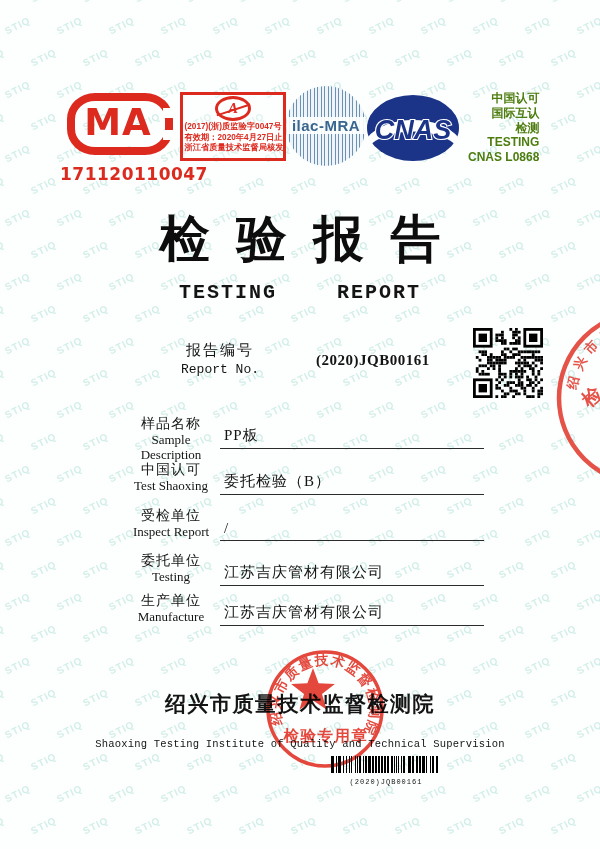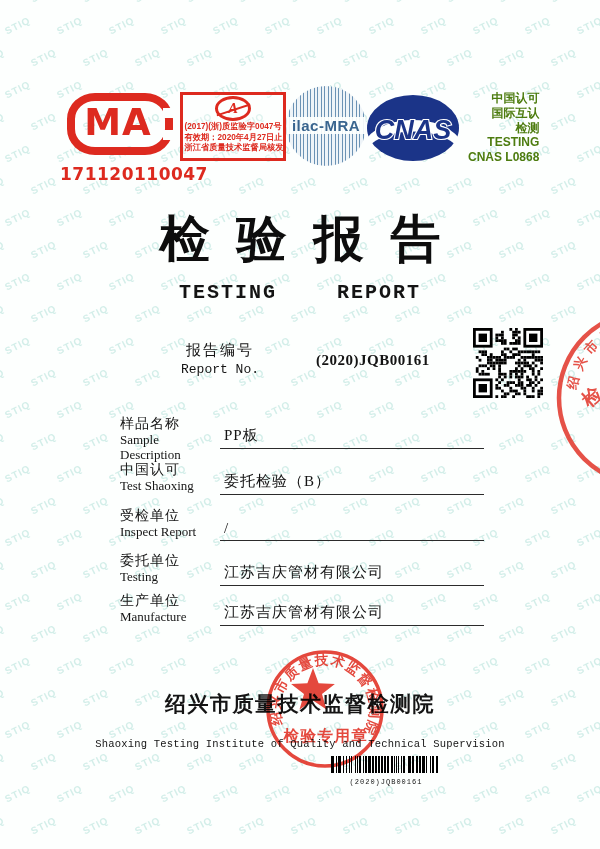--- a/index.html
+++ b/index.html
@@ -56,21 +56,21 @@
 
   
   #report-label{left:168px;top:341px;width:104px;text-align:center;}
   #report-label .zh{font-size:15px;letter-spacing:2px;}
   #report-label .en{font:13px "Liberation Mono",monospace;margin-top:2px;}
   #report-value{left:316px;top:352px;font-size:15px;letter-spacing:.5px;font-weight:bold;}
   #qr{left:473px;top:328px;}
 
   
   .row{position:absolute;left:120px;width:360px;height:34px;}
-  .row .lab{position:absolute;left:0;top:1px;width:102px;}
+  .row .lab{position:absolute;left:0;top:1px;width:102px;text-align:center;}
   .row .lab .zh{font-size:14px;line-height:16px;letter-spacing:1px;}
   .row .lab .en{font-size:13px;line-height:15px;}
   .row .val{position:absolute;left:100px;top:0;width:260px;height:30px;border-bottom:1.5px solid #2b2b2b;
     display:flex;align-items:flex-end;padding:0 0 3px 4px;box-sizing:content-box;
     font-size:15px;letter-spacing:1px;}
 
   
   #inst-zh{left:0;right:0;top:690px;text-align:center;font-weight:bold;font-size:21px;letter-spacing:1.5px;}
   #inst-en{left:0;right:0;top:738px;text-align:center;font:10.5px "Liberation Mono",monospace;letter-spacing:.2px;}
   #stamp-main{left:258px;top:643px;mix-blend-mode:multiply;opacity:.93;}

